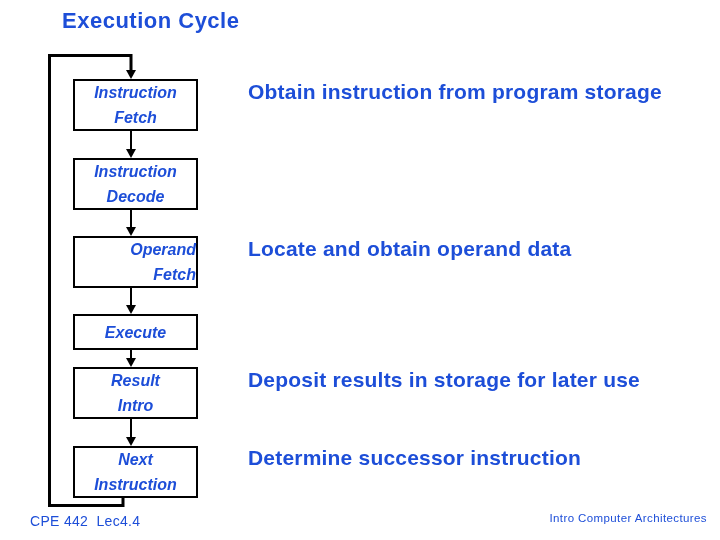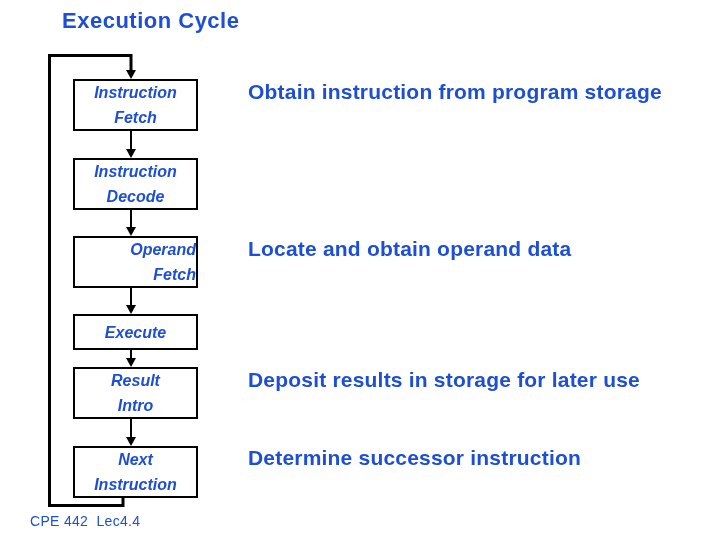--- a/index.html
+++ b/index.html
@@ -137,14 +137,15 @@
     <span>Next</span>
     <span>Instruction</span>
   </div>
 
   <div class="desc d0">Obtain instruction from program storage</div>
   <div class="desc d2">Locate and obtain operand data</div>
   <div class="desc d4">Deposit results in storage for later use</div>
   <div class="desc d5">Determine successor instruction</div>
 
   <div class="footer-left">CPE 442  Lec4.4</div>
+  <div class="footer-right">Intro Computer Architectures</div>
 
 </div>
 
 </body></html>

